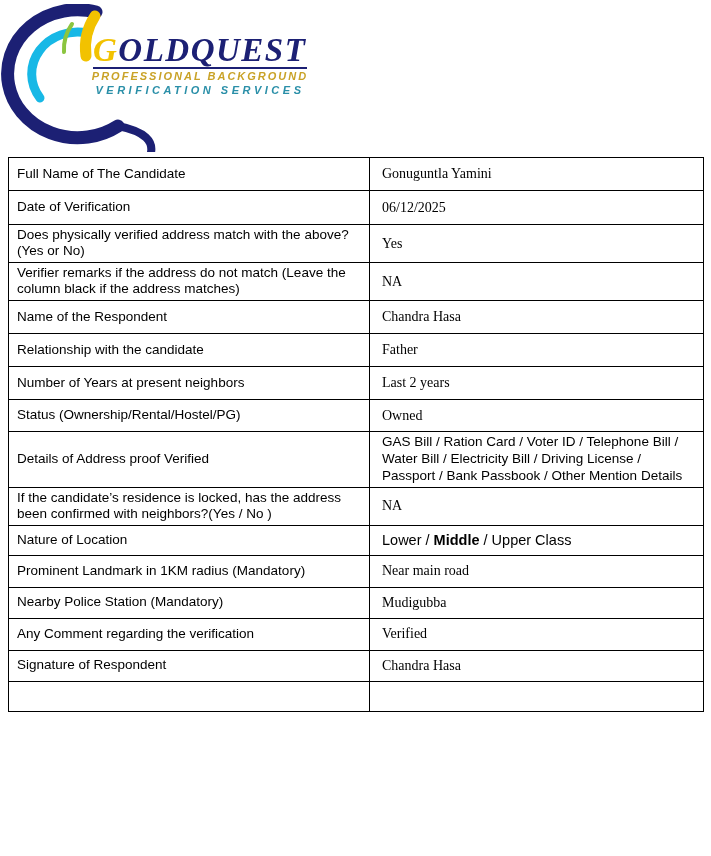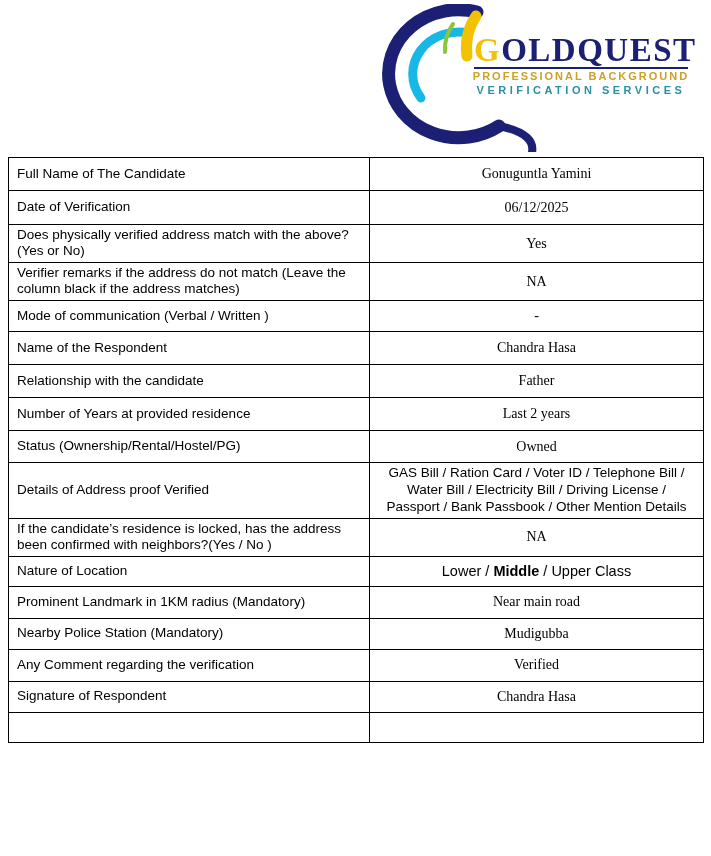--- a/index.html
+++ b/index.html
@@ -1,21 +1,21 @@
 <!DOCTYPE html>
 <html><head>
 <meta charset="utf-8">
 <style>
   html,body{margin:0;padding:0;background:#ffffff;}
   body{width:711px;height:856px;font-family:"Liberation Sans",sans-serif;color:#000;}
-  .logo-wrap{height:148px;display:flex;justify-content:flex-end;align-items:flex-start;padding-top:4px;}
+  .logo-wrap{height:148px;display:flex;justify-content:flex-start;align-items:flex-start;padding-top:4px;font-style:italic;}
   table.form{border-collapse:collapse;table-layout:fixed;width:695px;margin:5px 0 0 8px;}
   table.form td{border:1px solid #000;vertical-align:middle;overflow:hidden;}
   td.label{font-family:"Liberation Sans",sans-serif;font-size:13.5px;line-height:1.22;padding:2px 6px 2px 8px;text-align:left;}
-  td.value{font-family:"Liberation Serif",serif;font-size:14px;line-height:1.25;padding:2px 12px;text-align:center;}
+  td.value{font-family:"Liberation Serif",serif;font-size:14px;line-height:1.25;padding:2px 12px;}
   td.value.sans{font-family:Liberation Sans, sans-serif;font-size:13.5px;margin-top:12px;}
   td.value.nature{font-size:14.5px;}
   .brand{font-family:"Liberation Serif",serif;font-weight:bold;font-size:33px;letter-spacing:1.5px;}
   .sub{font-family:"Liberation Sans",sans-serif;font-weight:bold;font-size:11px;}
 </style>
 </head>
 <body>
 
 <div class="logo-wrap">
   <svg width="330" height="148" viewBox="0 0 330 148">
@@ -51,34 +51,30 @@
       <td class="value">06/12/2025</td>
     </tr>
     <tr style="height:33px">
       <td class="label">Does physically verified address match with the above? (Yes or No)</td>
       <td class="value">Yes</td>
     </tr>
     <tr style="height:38px">
       <td class="label">Verifier remarks if the address do not match (Leave the column black if the address matches)</td>
       <td class="value">NA</td>
     </tr>
-    <tr style="height:31px">
-      <td class="label">Mode of communication (Verbal / Written )</td>
-      <td class="value">-</td>
-    </tr>
     <tr style="height:33px">
       <td class="label">Name of the Respondent</td>
       <td class="value">Chandra Hasa</td>
     </tr>
     <tr style="height:33px">
       <td class="label">Relationship with the candidate</td>
       <td class="value">Father</td>
     </tr>
     <tr style="height:33px">
-      <td class="label">Number of Years at provided residence</td>
+      <td class="label">Number of Years at present neighbors</td>
       <td class="value">Last 2 years</td>
     </tr>
     <tr style="height:32px">
       <td class="label">Status (Ownership/Rental/Hostel/PG)</td>
       <td class="value">Owned</td>
     </tr>
     <tr style="height:52px">
       <td class="label">Details of Address proof Verified</td>
       <td class="value sans">GAS Bill / Ration Card / Voter ID / Telephone Bill / Water Bill / Electricity Bill / Driving License / Passport / Bank Passbook / Other Mention Details</td>
     </tr>

